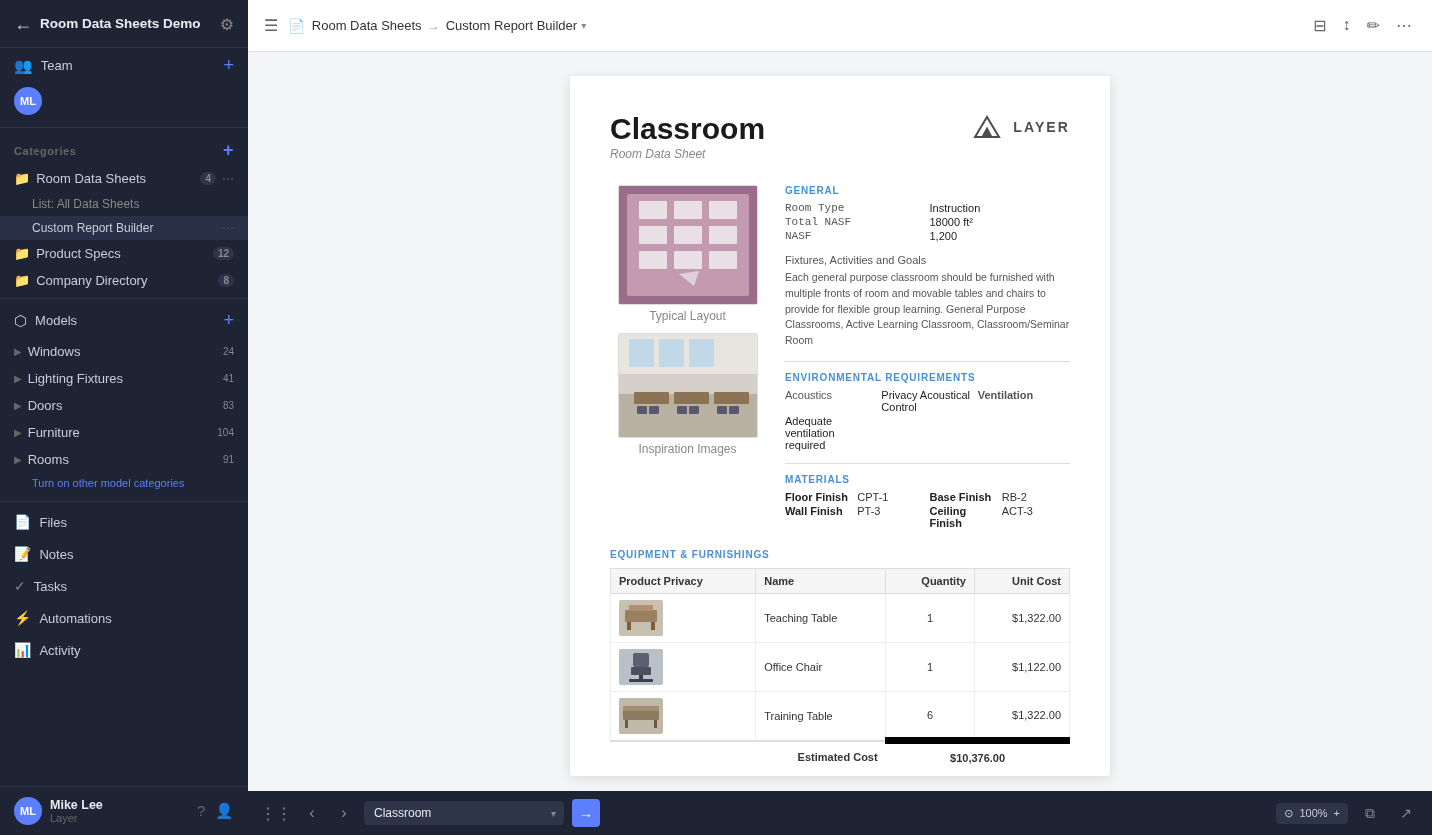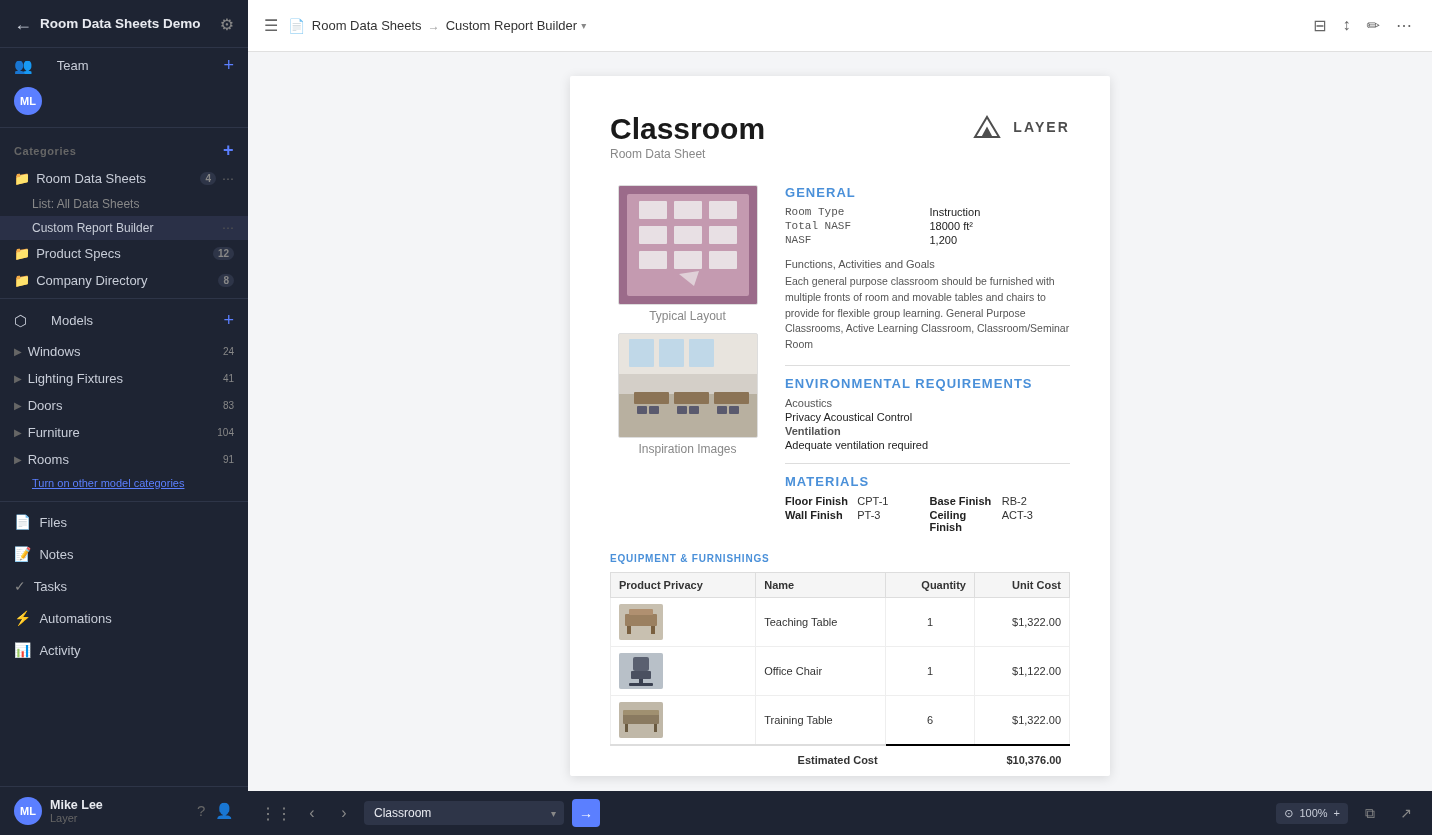--- a/index.html
+++ b/index.html
@@ -51,21 +51,21 @@
     .sidebar-item {
       display: flex;
       align-items: center;
       padding: 7px 14px;
       cursor: pointer;
       font-size: 13px;
       gap: 8px;
       position: relative;
     }
     .sidebar-item .item-icon { font-size: 15px; }
-    .sidebar-item .item-label { flex: 1; font-weight: 500; color: #c8cdd8; margin-left: 16px; }
+    .sidebar-item .item-label { flex: 1; font-weight: 500; color: #c8cdd8; }
     .sidebar-item .add-btn {
       color: #5b7fff;
       font-size: 18px;
       font-weight: 300;
     }
 
     
     .avatar {
       width: 28px;
       height: 28px;
@@ -134,21 +134,20 @@
     .model-item .chevron { font-size: 10px; color: #666; }
     .model-item .model-label { flex: 1; color: #c8cdd8; }
     .model-item .model-badge { font-size: 10px; color: #888; }
 
     .turn-on-link {
       font-size: 11px;
       color: #5b7fff;
       padding: 4px 27px 8px 32px;
       cursor: pointer;
       display: block;
-      text-decoration: underline;
     }
 
     
     .bottom-nav-item {
       display: flex;
       align-items: center;
       padding: 8px 14px;
       gap: 8px;
       cursor: pointer;
       font-size: 13px;
@@ -243,20 +242,21 @@
     .doc-title {
       font-size: 30px;
       font-weight: 700;
       color: #1a1a1a;
       line-height: 1.1;
     }
     .doc-subtitle {
       font-size: 12px;
       color: #888;
       margin-top: 2px;
+      font-style: italic;
     }
     .doc-logo {
       display: flex;
       align-items: center;
       gap: 6px;
       font-size: 13px;
       font-weight: 600;
       color: #333;
       opacity: 0.8;
     }
@@ -280,21 +280,21 @@
       justify-content: center;
     }
     .image-caption {
       font-size: 12px;
       color: #888;
       margin-top: 4px;
       text-align: center;
     }
 
     .section-title {
-      font-size: 13px;
+      font-size: 10px;
       font-weight: 700;
       color: #4a90d9;
       letter-spacing: 0.08em;
       margin-bottom: 6px;
     }
 
     .info-grid {
       display: grid;
       grid-template-columns: 1fr 1fr;
       gap: 2px 4px;
@@ -322,21 +322,21 @@
     .main-content-row {
       display: flex;
       gap: 20px;
       margin-bottom: 20px;
     }
     .left-col { width: 155px; flex-shrink: 0; }
     .right-col { flex: 1; }
 
     .env-grid {
       display: grid;
-      grid-template-columns: 1fr;
+      grid-template-columns: 1fr 1fr 1fr;
       gap: 2px 4px;
       font-size: 11px;
       margin-bottom: 12px;
     }
     .env-label { color: #555; }
     .env-value { color: #222; }
 
     .materials-grid {
       display: grid;
       grid-template-columns: 1fr 1fr 1fr 1fr;
@@ -704,21 +704,21 @@
 
           <div class="section-title">GENERAL</div>
           <div class="info-grid">
             <span class="info-label">Room Type</span>
             <span class="info-value">Instruction</span>
             <span class="info-label">Total NASF</span>
             <span class="info-value">18000 ft²</span>
             <span class="info-label">NASF</span>
             <span class="info-value">1,200</span>
           </div>
-          <div class="info-full">Functions, Activities and Goals</div>
+          <div class="info-full">Fixtures, Activities and Goals</div>
           <div class="info-desc">Each general purpose classroom should be furnished with multiple fronts of room and movable tables and chairs to provide for flexible group learning. General Purpose Classrooms, Active Learning Classroom, Classroom/Seminar Room</div>
 
           <hr class="divider-line">
 
           <div class="section-title">ENVIRONMENTAL REQUIREMENTS</div>
           <div class="env-grid">
             <span class="env-label">Acoustics</span>
             <span class="env-value">Privacy Acoustical Control</span>
             <span class="env-label" style="font-weight:600;">Ventilation</span>
             <span class="env-value">Adequate ventilation required</span>
@@ -799,21 +799,21 @@
                   </svg>
                 </div>
               </td>
               <td>Training Table</td>
               <td class="center">6</td>
               <td class="right">$1,322.00</td>
             </tr>
 
             <tr class="estimated-row">
               <td colspan="2" style="text-align:right;font-weight:600;border-top:2px solid #ddd;padding-top:8px;border:none;border-top:2px solid #ddd;">Estimated Cost</td>
-              <td colspan="2" style="text-align:right;font-weight:600;border:none;border-top:2px solid #000000;padding-top:8px;">$10,376.00</td>
+              <td colspan="2" style="text-align:center;font-weight:600;border:none;border-top:7px solid #000000;padding-top:8px;">$10,376.00</td>
             </tr>
           </tbody>
         </table>
       </div>
 
     </div>
   </div>
 
   <div class="bottom-toolbar">
     <span class="bt-dots">⋮⋮</span>

